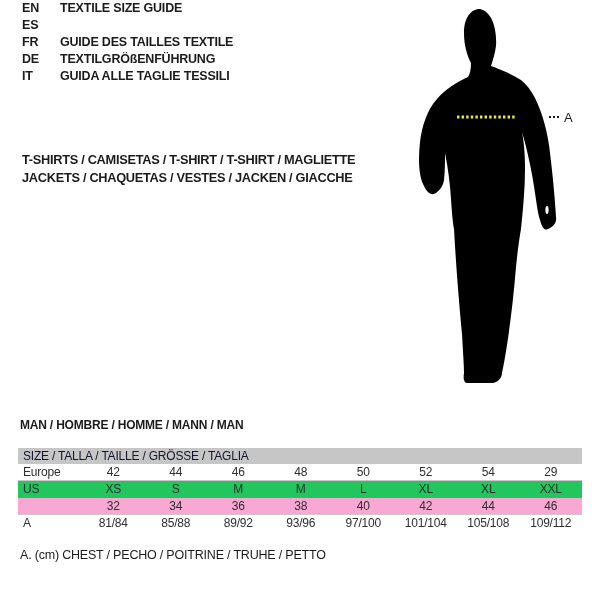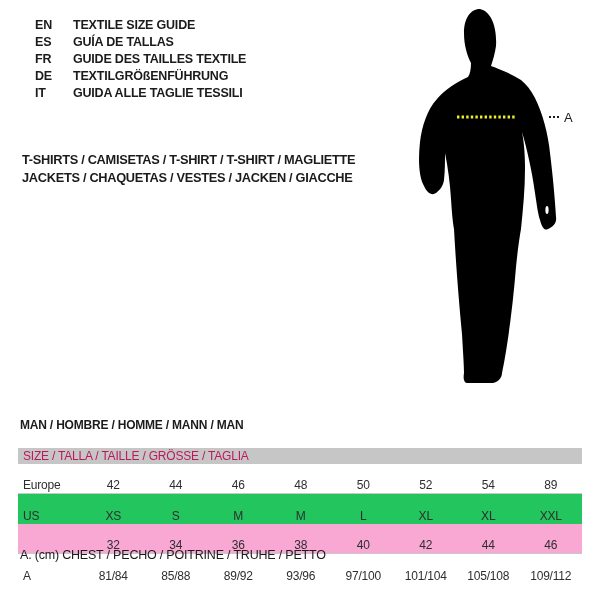--- a/index.html
+++ b/index.html
@@ -1,37 +1,37 @@
 <!DOCTYPE html>
 <html><head>
 <meta charset="utf-8">
 <style>
   * { margin:0; padding:0; box-sizing:border-box; }
   html,body { width:600px; height:600px; background:#fff; }
   body { font-family:"Liberation Sans", sans-serif; color:#1b1b1b; }
   .stage { position:relative; width:600px; height:600px; background:#fff; overflow:hidden; }
 
   
-  .langs { position:absolute; left:22px; top:17px;margin-left:13px; }
+  .langs { position:absolute; left:22px; top:0; }
   .lang-row { display:flex; font-weight:bold; font-size:12.5px; line-height:17px; letter-spacing:-0.2px; }
   .lang-code { width:38px; }
 
   
   .cats { position:absolute; left:22px; top:111px; font-weight:bold; font-size:12.8px; line-height:17.5px; letter-spacing:-0.3px;margin-top:40px; }
 
   
   .figure-wrap { position:absolute; left:413px; top:3px; width:165px; height:392px; }
 
   
   .man-line { position:absolute; left:20px; top:418px; font-weight:bold; font-size:12px; letter-spacing:-0.2px; }
 
   
   .size-table { position:absolute; left:18px; top:448px; width:564px; font-size:12px; color:#2e2e2e; }
-  .t-header { background:#c6c6c6; height:16px; line-height:16px; padding-left:5px; color:#be185d; letter-spacing:-0.2px; }
-  .t-row { display:flex; height:30px; line-height:16px; letter-spacing:-0.2px;align-items:flex-end; }
+  .t-header { background:#c6c6c6; height:16px; line-height:16px; padding-left:5px; color:#0f172a; letter-spacing:-0.2px; }
+  .t-row { display:flex; height:17px; line-height:16px; letter-spacing:-0.2px; }
   .t-label { width:64px; padding-left:5px; }
   .t-cell { flex:1; text-align:center; }
   .bg-a { background:#22c55e; }
   .bg-b { background:#f9a8d4; }
   .bd { border-bottom:1px solid #c9c9c9; }
 
   
   .footnote { position:absolute; left:20px; top:548px; font-weight:normal; font-size:12.5px; letter-spacing:-0.2px; }
 </style>
 </head>
@@ -39,21 +39,20 @@
 
 <div class="stage">
 
   <div class="langs">
     <div class="lang-row">
       <span class="lang-code">EN</span>
       <span>TEXTILE SIZE GUIDE</span>
     </div>
     <div class="lang-row">
       <span class="lang-code">ES</span>
-      <span>GUÍA DE TALLAS</span>
     </div>
     <div class="lang-row">
       <span class="lang-code">FR</span>
       <span>GUIDE DES TAILLES TEXTILE</span>
     </div>
     <div class="lang-row">
       <span class="lang-code">DE</span>
       <span>TEXTILGRÖßENFÜHRUNG</span>
     </div>
     <div class="lang-row">
@@ -114,21 +113,21 @@
 
     <div class="t-row bd">
       <span class="t-label">Europe</span>
       <span class="t-cell">42</span>
       <span class="t-cell">44</span>
       <span class="t-cell">46</span>
       <span class="t-cell">48</span>
       <span class="t-cell">50</span>
       <span class="t-cell">52</span>
       <span class="t-cell">54</span>
-      <span class="t-cell">89</span>
+      <span class="t-cell">29</span>
     </div>
 
     <div class="t-row bg-a">
       <span class="t-label">US</span>
       <span class="t-cell">XS</span>
       <span class="t-cell">S</span>
       <span class="t-cell">M</span>
       <span class="t-cell">M</span>
       <span class="t-cell">L</span>
       <span class="t-cell">XL</span>

